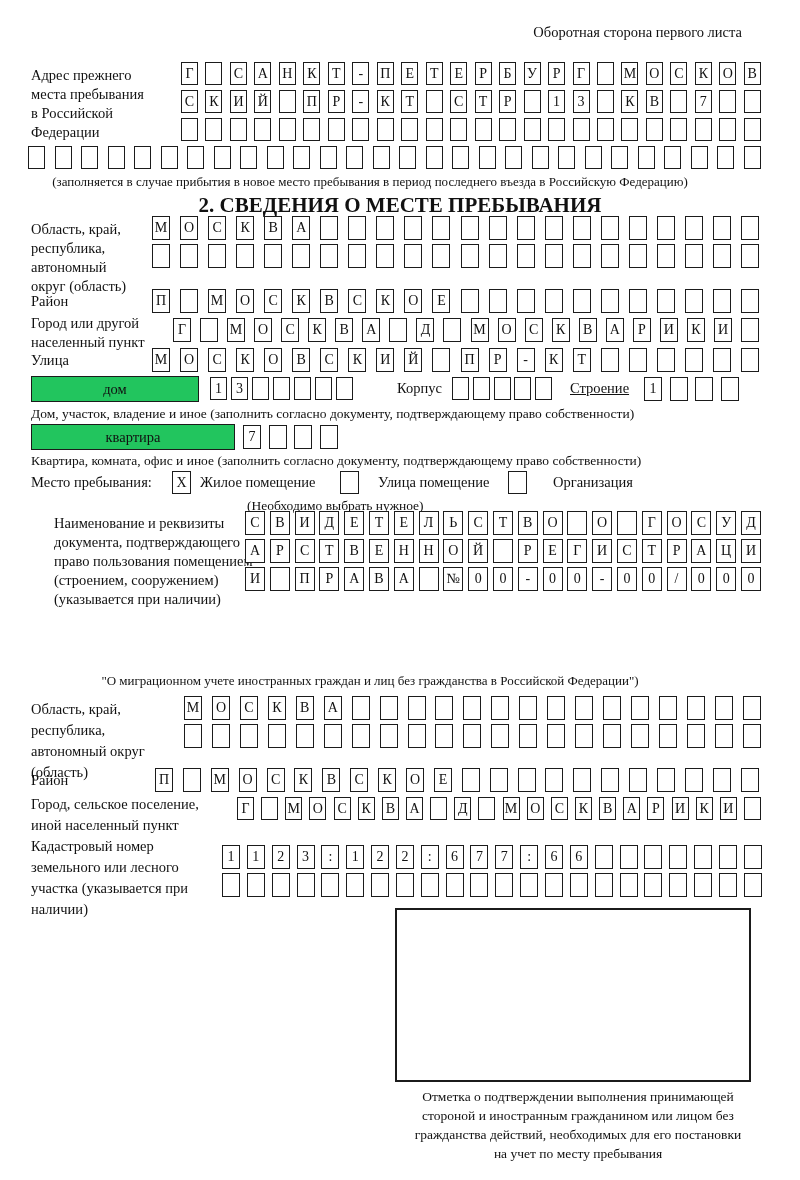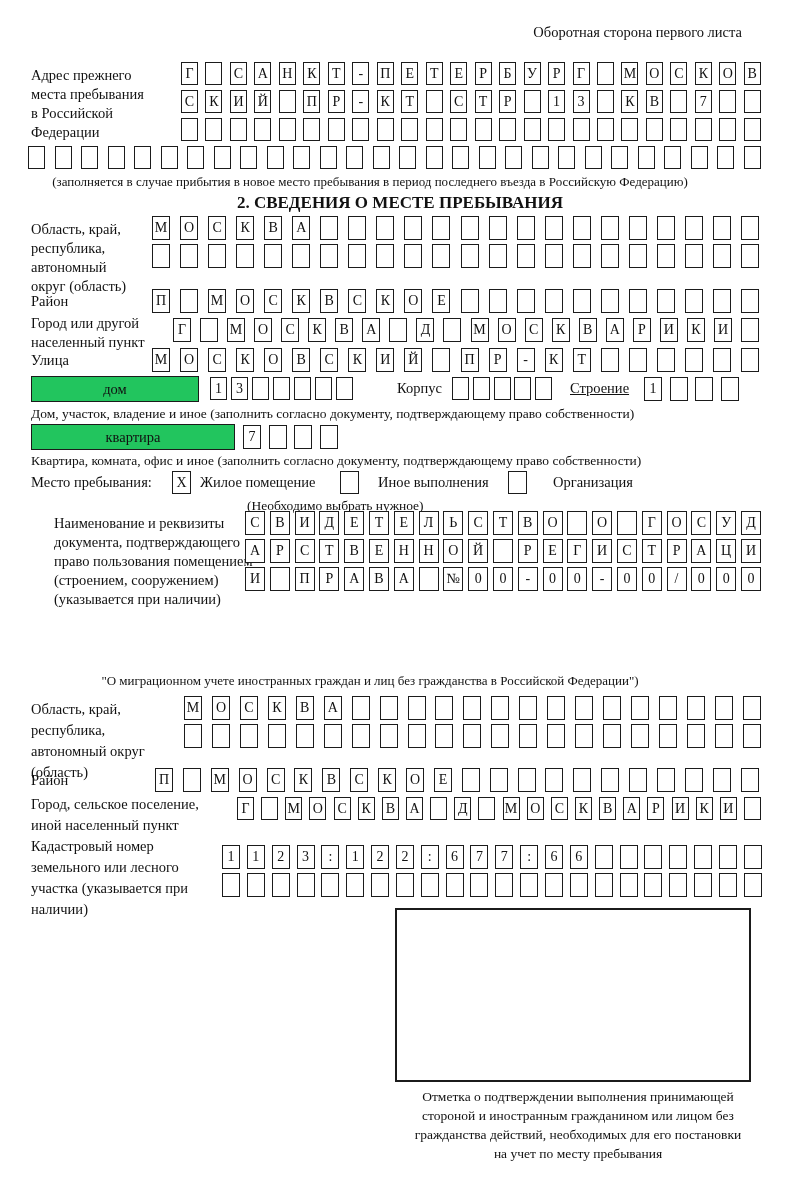--- a/index.html
+++ b/index.html
@@ -12,21 +12,21 @@
   .lbl{font-size:14.5px;line-height:19px;}
   .lbl-lh21{line-height:21px;}
   .cellrow{position:absolute;display:flex;justify-content:space-between;}
   .cell{
     width:18px;height:24px;border:1.6px solid #1b1b1b;box-sizing:border-box;
     display:flex;align-items:center;justify-content:center;
     font-size:14px;line-height:1;background:#fff;flex:0 0 auto;
   }
   .cw17 .cell{width:17px;height:23px;}
   .cw20 .cell{width:20px;}
-  .titleline{font-weight:bold;font-size:17px;text-align:center;width:800px;left:0;}
+  .titleline{font-weight:bold;font-size:21px;text-align:center;width:800px;left:0;}
   .note{font-size:13px;text-align:center;width:740px;left:0;}
   .caption{font-size:13.5px;}
   .boxlabel{
     border:1.6px solid #1b1b1b;box-sizing:border-box;height:26px;
     display:flex;align-items:center;justify-content:center;font-size:14.5px;background:#22c55e;
   }
   .chk{
     width:19px;height:23px;border:1.6px solid #1b1b1b;box-sizing:border-box;
     display:flex;align-items:center;justify-content:center;font-size:14px;background:#fff;
   }
@@ -315,21 +315,21 @@
       <div class="cell"></div>
       <div class="cell"></div>
       <div class="cell"></div>
     </div>
   <div class="abs caption" style="left:31px;top:453px;">Квартира, комната, офис и иное (заполнить согласно документу, подтверждающему право собственности)</div>
 
   <div class="abs opt" style="left:31px;top:474px;">Место пребывания:</div>
   <div class="abs chk" style="left:172px;top:471px;">X</div>
   <div class="abs opt" style="left:200px;top:474px;">Жилое помещение</div>
   <div class="abs chk" style="left:340px;top:471px;"></div>
-  <div class="abs opt" style="left:378px;top:474px;">Иное выполнения</div>
+  <div class="abs opt" style="left:378px;top:474px;">Улица помещение</div>
   <div class="abs chk" style="left:508px;top:471px;"></div>
   <div class="abs opt" style="left:553px;top:474px;">Организация</div>
   <div class="abs caption" style="left:247px;top:498px;">(Необходимо выбрать нужное)</div>
 
   <div class="abs lbl" style="left:31px;top:514px;width:200px;margin-left:23px;">Наименование и реквизиты документа, подтверждающего право пользования помещением (строением, сооружением) (указывается при наличии)</div>
   <div class="cellrow cw20" style="left:245px;top:511px;width:516px;">
       <div class="cell">С</div>
       <div class="cell">В</div>
       <div class="cell">И</div>
       <div class="cell">Д</div>

